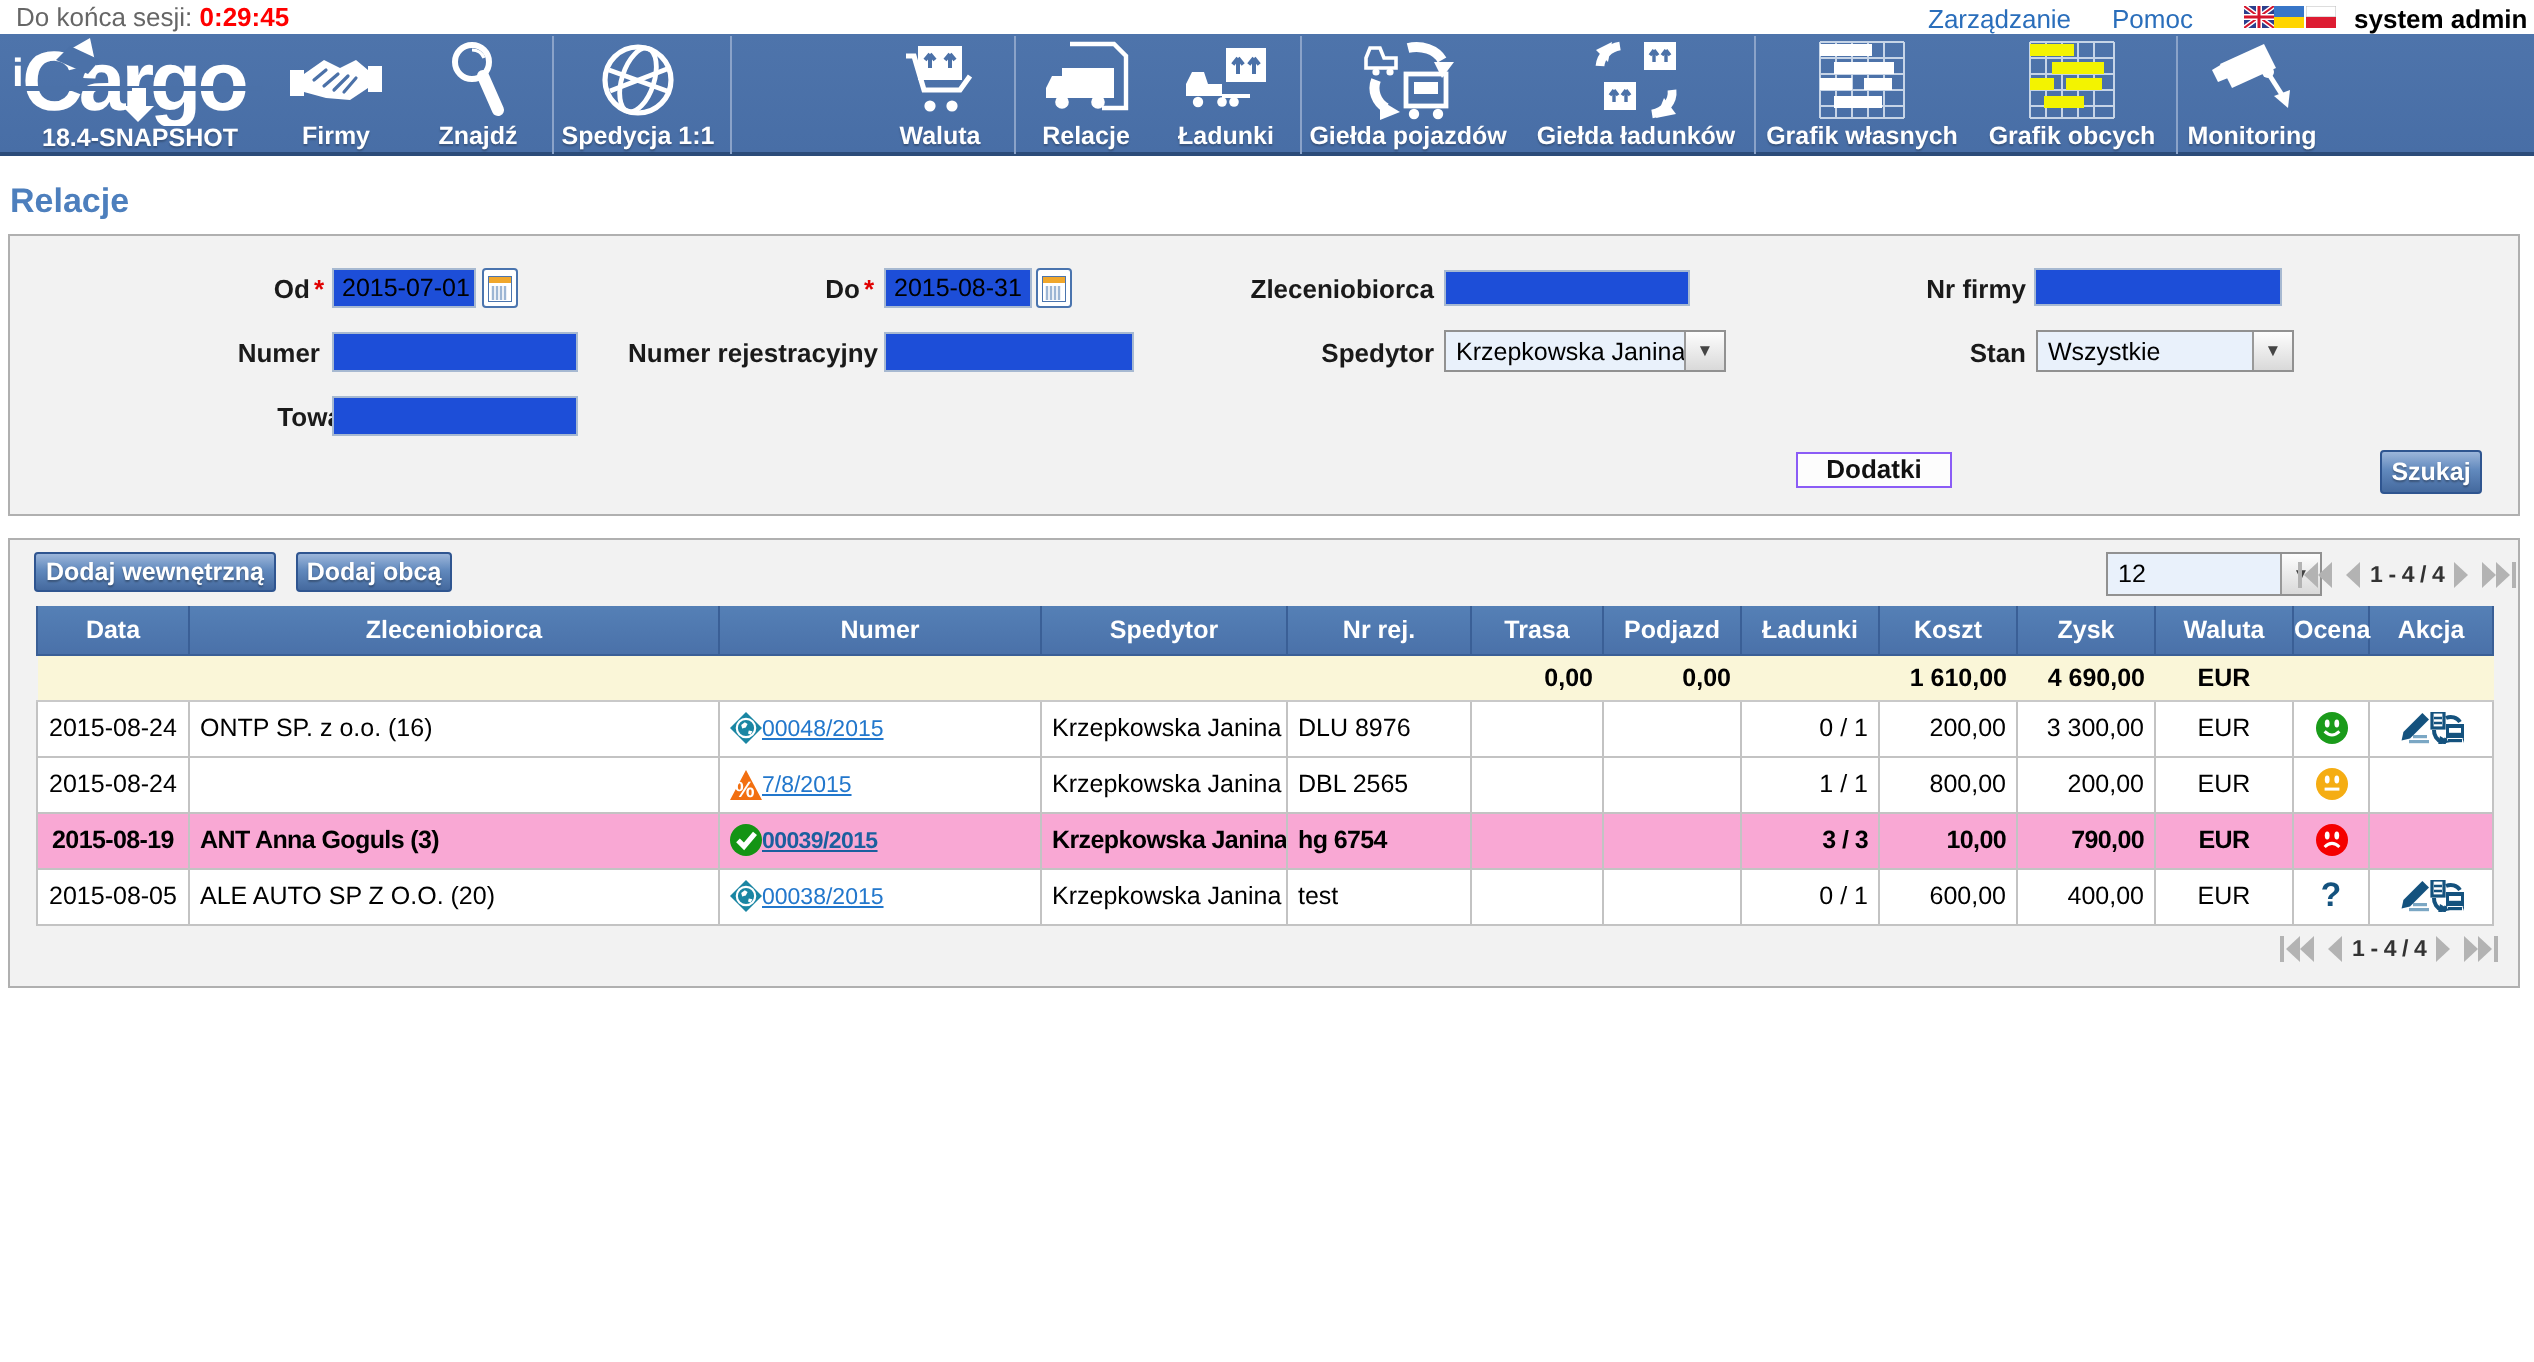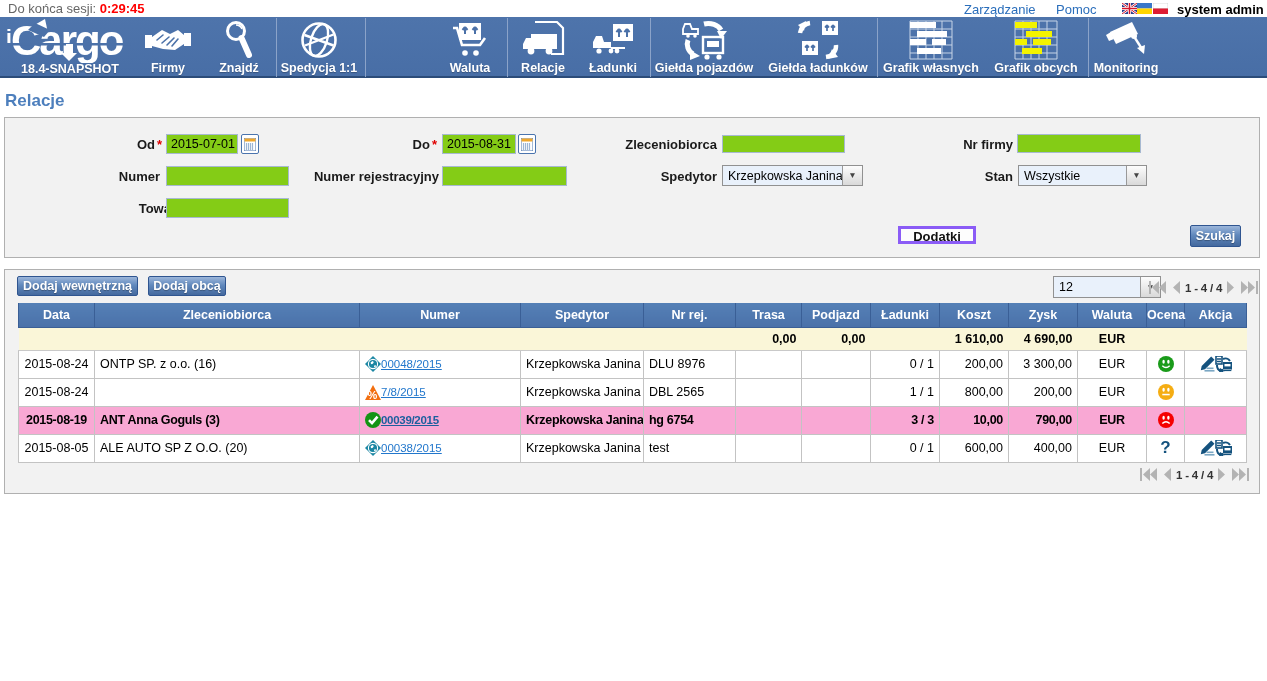--- a/index.html
+++ b/index.html
@@ -21,28 +21,28 @@
 #logo { position:absolute; left:4px; top:0px; width:130px; height:46px; }
 #snap { position:absolute; left:6px; top:45px; width:128px; text-align:center; color:#fff; font-weight:bold; font-size:12.5px; text-shadow:0 1px 1px rgba(0,0,0,0.25); }
 
 #hdg { position:absolute; left:5px; top:91px; font-size:17px; font-weight:bold; color:#4d7fbd; }
 
 .panel { position:absolute; left:4px; width:1256px; background:#f2f2f2; border:1px solid #b0b0b0;text-decoration:underline; }
 #panel1 { top:117px; height:141px; }
 #panel2 { top:269px; height:225px; }
 .flabel { position:absolute; font-size:13px; font-weight:bold; color:#1a1a1a; text-align:right; white-space:nowrap; }
 .req { color:#e00000; font-weight:bold; margin-left:2px; }
-.finput { position:absolute; background:#84cc16; border:1px solid #a7b9d1; font-size:12.5px; font-family:"Liberation Sans",sans-serif; color:#000; padding:0 1px 0 4px; }
+.finput { position:absolute; background:#1d4ed8; border:1px solid #a7b9d1; font-size:12.5px; font-family:"Liberation Sans",sans-serif; color:#000; padding:0 1px 0 4px; }
 .fselect { position:absolute; background:#e9f1fb; border:1px solid #919191; font-size:13px; color:#000; }
 .fselect .tx { position:absolute; left:5px; top:3px; font-size:12.5px; white-space:nowrap; }
 .fselect .db { position:absolute; right:0; top:0; bottom:0; width:20px; background:linear-gradient(#fdfdfd,#d9d9d9); border-left:1px solid #999; color:#444; text-align:center; font-size:8.5px; line-height:19px; }
 .calbtn { position:absolute; width:18px; height:20px; background:#fff; border:1px solid #4a74ae; border-radius:2px; display:flex; align-items:center; justify-content:center; }
 
 .bluebtn { position:absolute; background:linear-gradient(#9cb6da 0%,#6189bd 45%,#44699e 100%); border:1px solid #2f5590; border-radius:2px; color:#fff; font-weight:bold; font-size:12.5px; text-align:center; text-shadow:0 1px 1px rgba(0,0,0,0.3); }
-.graybtn { position:absolute; background:#fdfdfd; border:3px solid #8b5cf6; color:#111; font-weight:bold; font-size:13px; text-align:center; }
+.graybtn { position:absolute; background:#fdfdfd; border:1px solid #8b5cf6; color:#111; font-weight:bold; font-size:13px; text-align:center; }
 
 .pager { position:absolute; height:14px; font-size:11.5px; font-weight:bold; color:#333; white-space:nowrap; letter-spacing:-0.2px; }
 .ptri { display:inline-block; vertical-align:middle; }
 
 #tbl { position:absolute; left:13px; top:33px; border-collapse:collapse; table-layout:fixed; width:1229px; }
 #tbl th { background:linear-gradient(#5580b6,#4a71a9); color:#fff; font-size:12.5px; font-weight:bold; height:24px; border-right:1px solid #3a5f96; border-bottom:1px solid #3a5f96; text-align:center; padding:0; }
 #tbl th:first-child { border-left:1px solid #3a5f96; }
 #tbl td { font-size:12.5px; color:#000; height:28px; border:1px solid #c3c3c3; padding:0 5px; background:#fff; overflow:hidden; white-space:nowrap; }
 #tbl tr.sumrow td { background:#faf6d8; font-weight:bold; height:23px; border-left:none; border-right:none; border-top:1px solid #c9c9c9; border-bottom:1px solid #c9c9c9; }
 #tbl tr.sel td { background:#f9a8d4; font-weight:bold; letter-spacing:-0.3px; }

